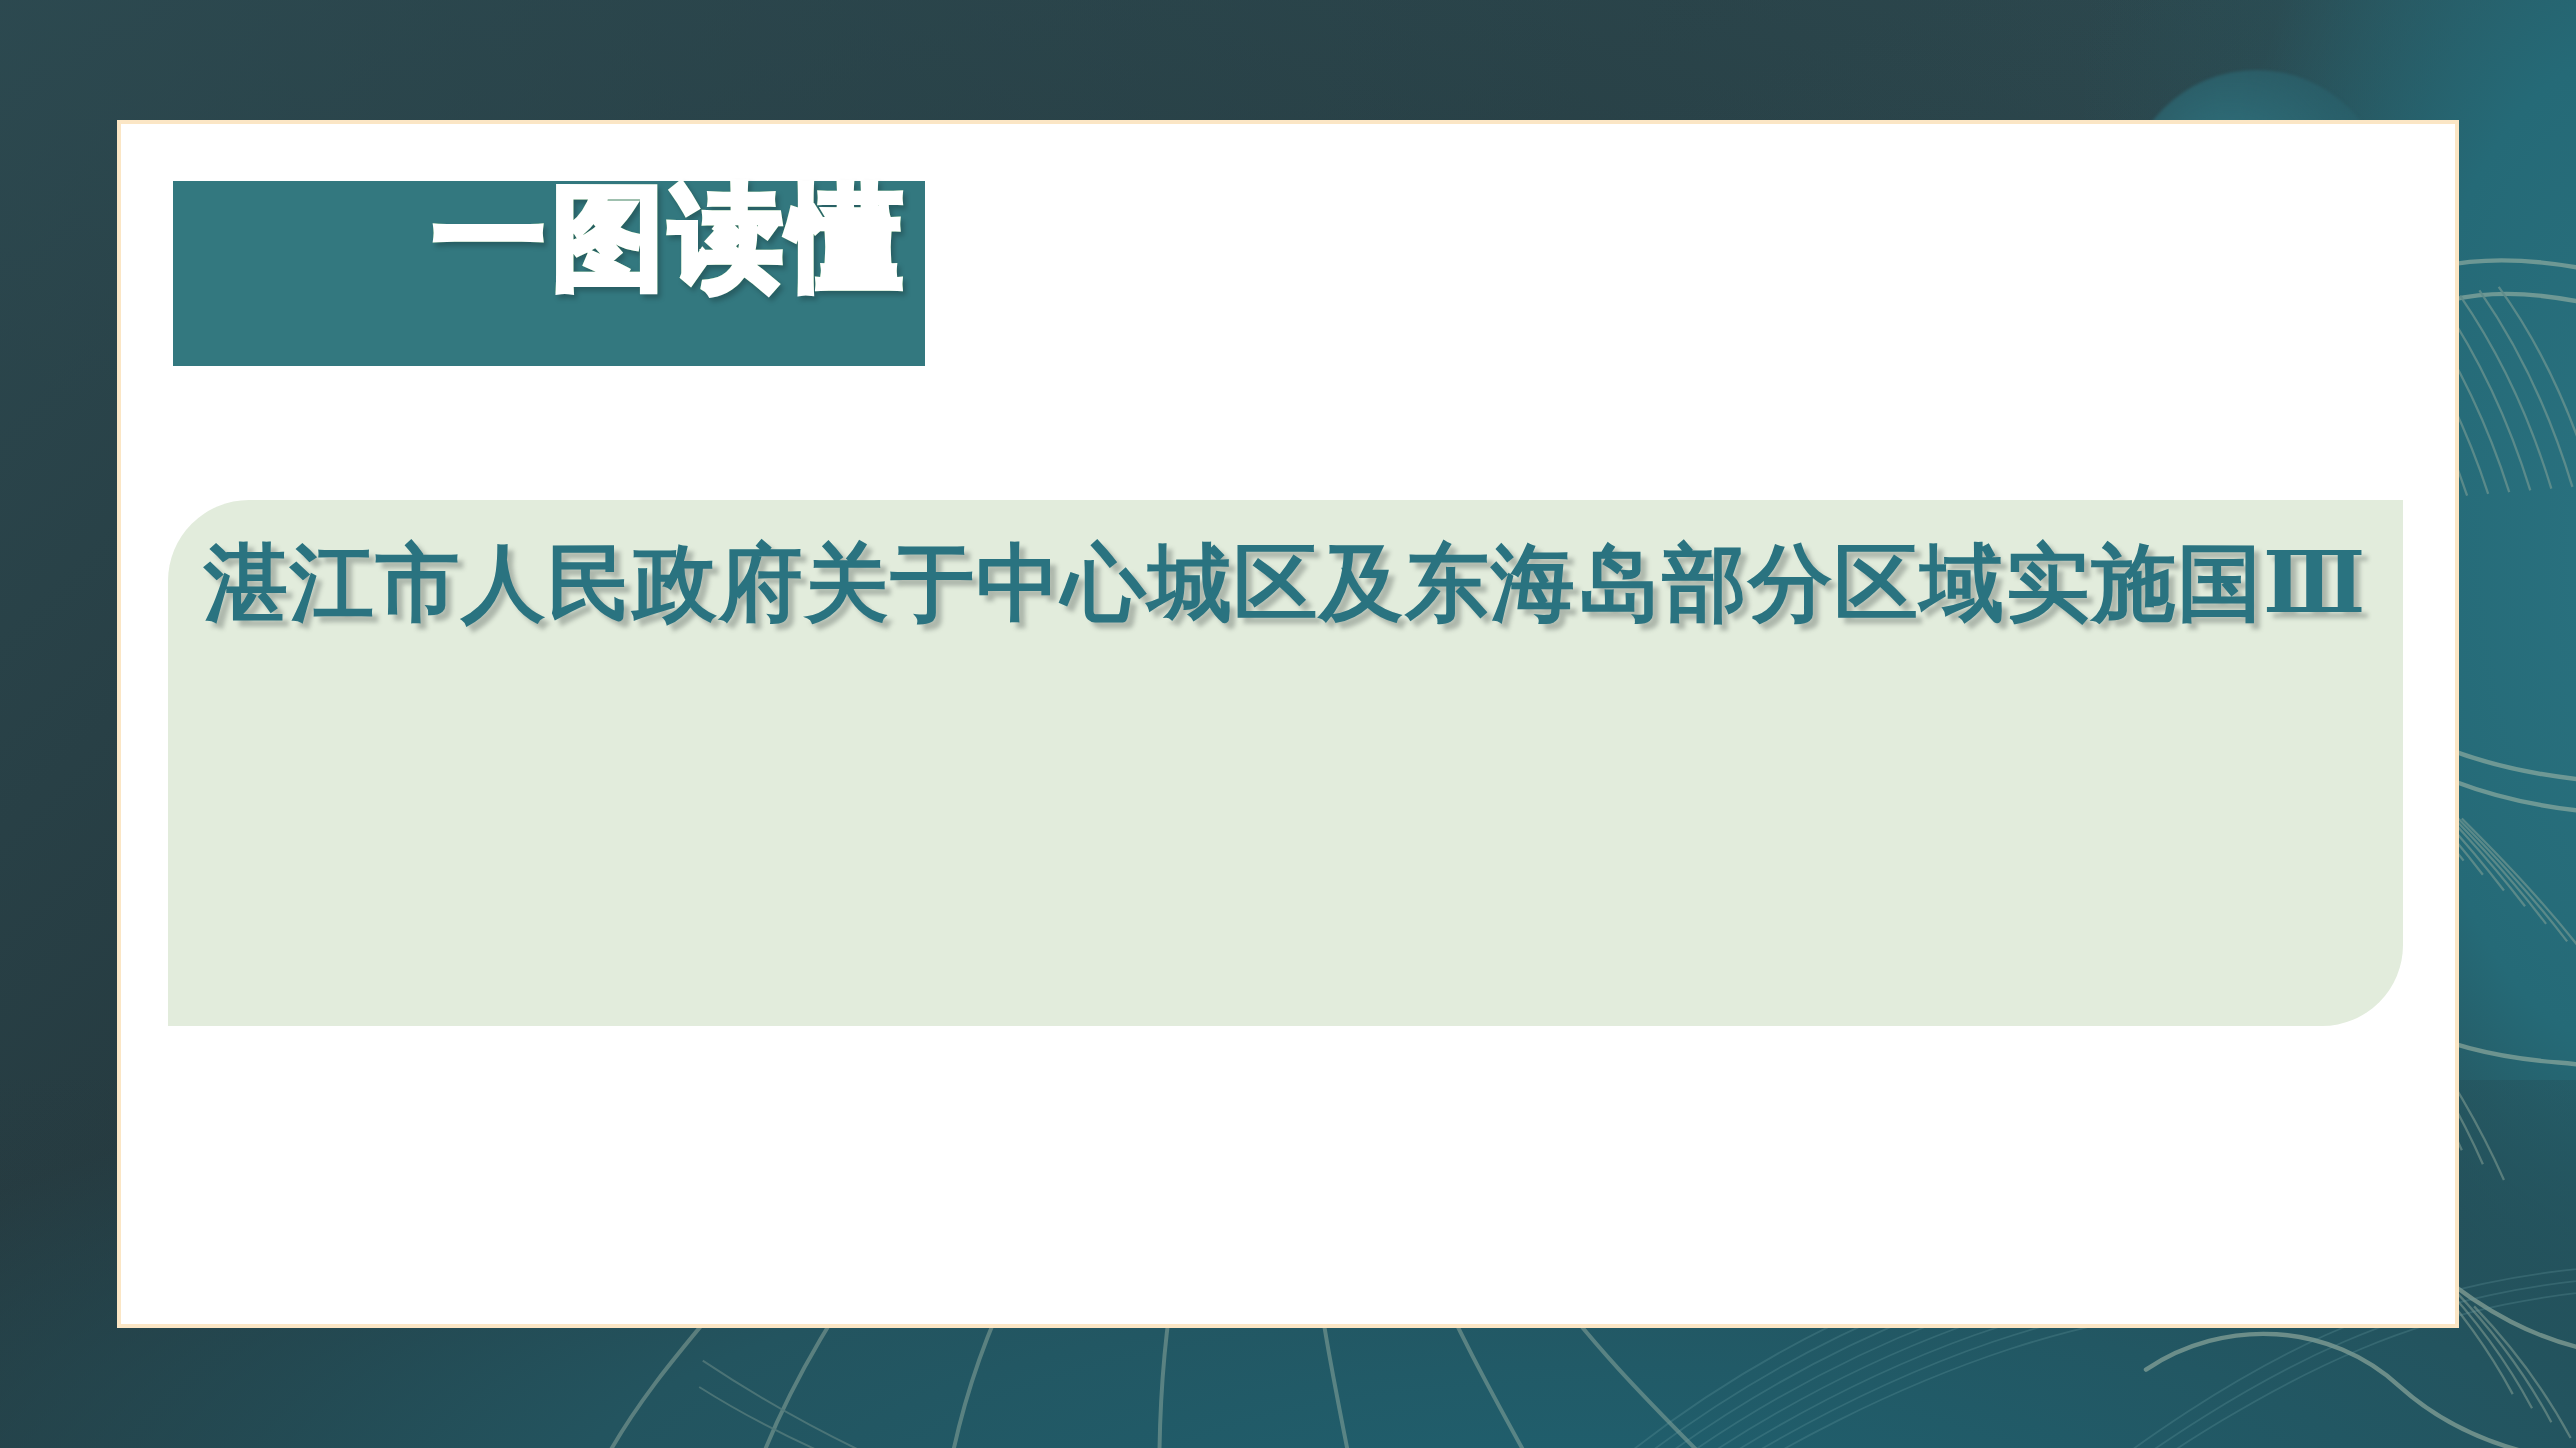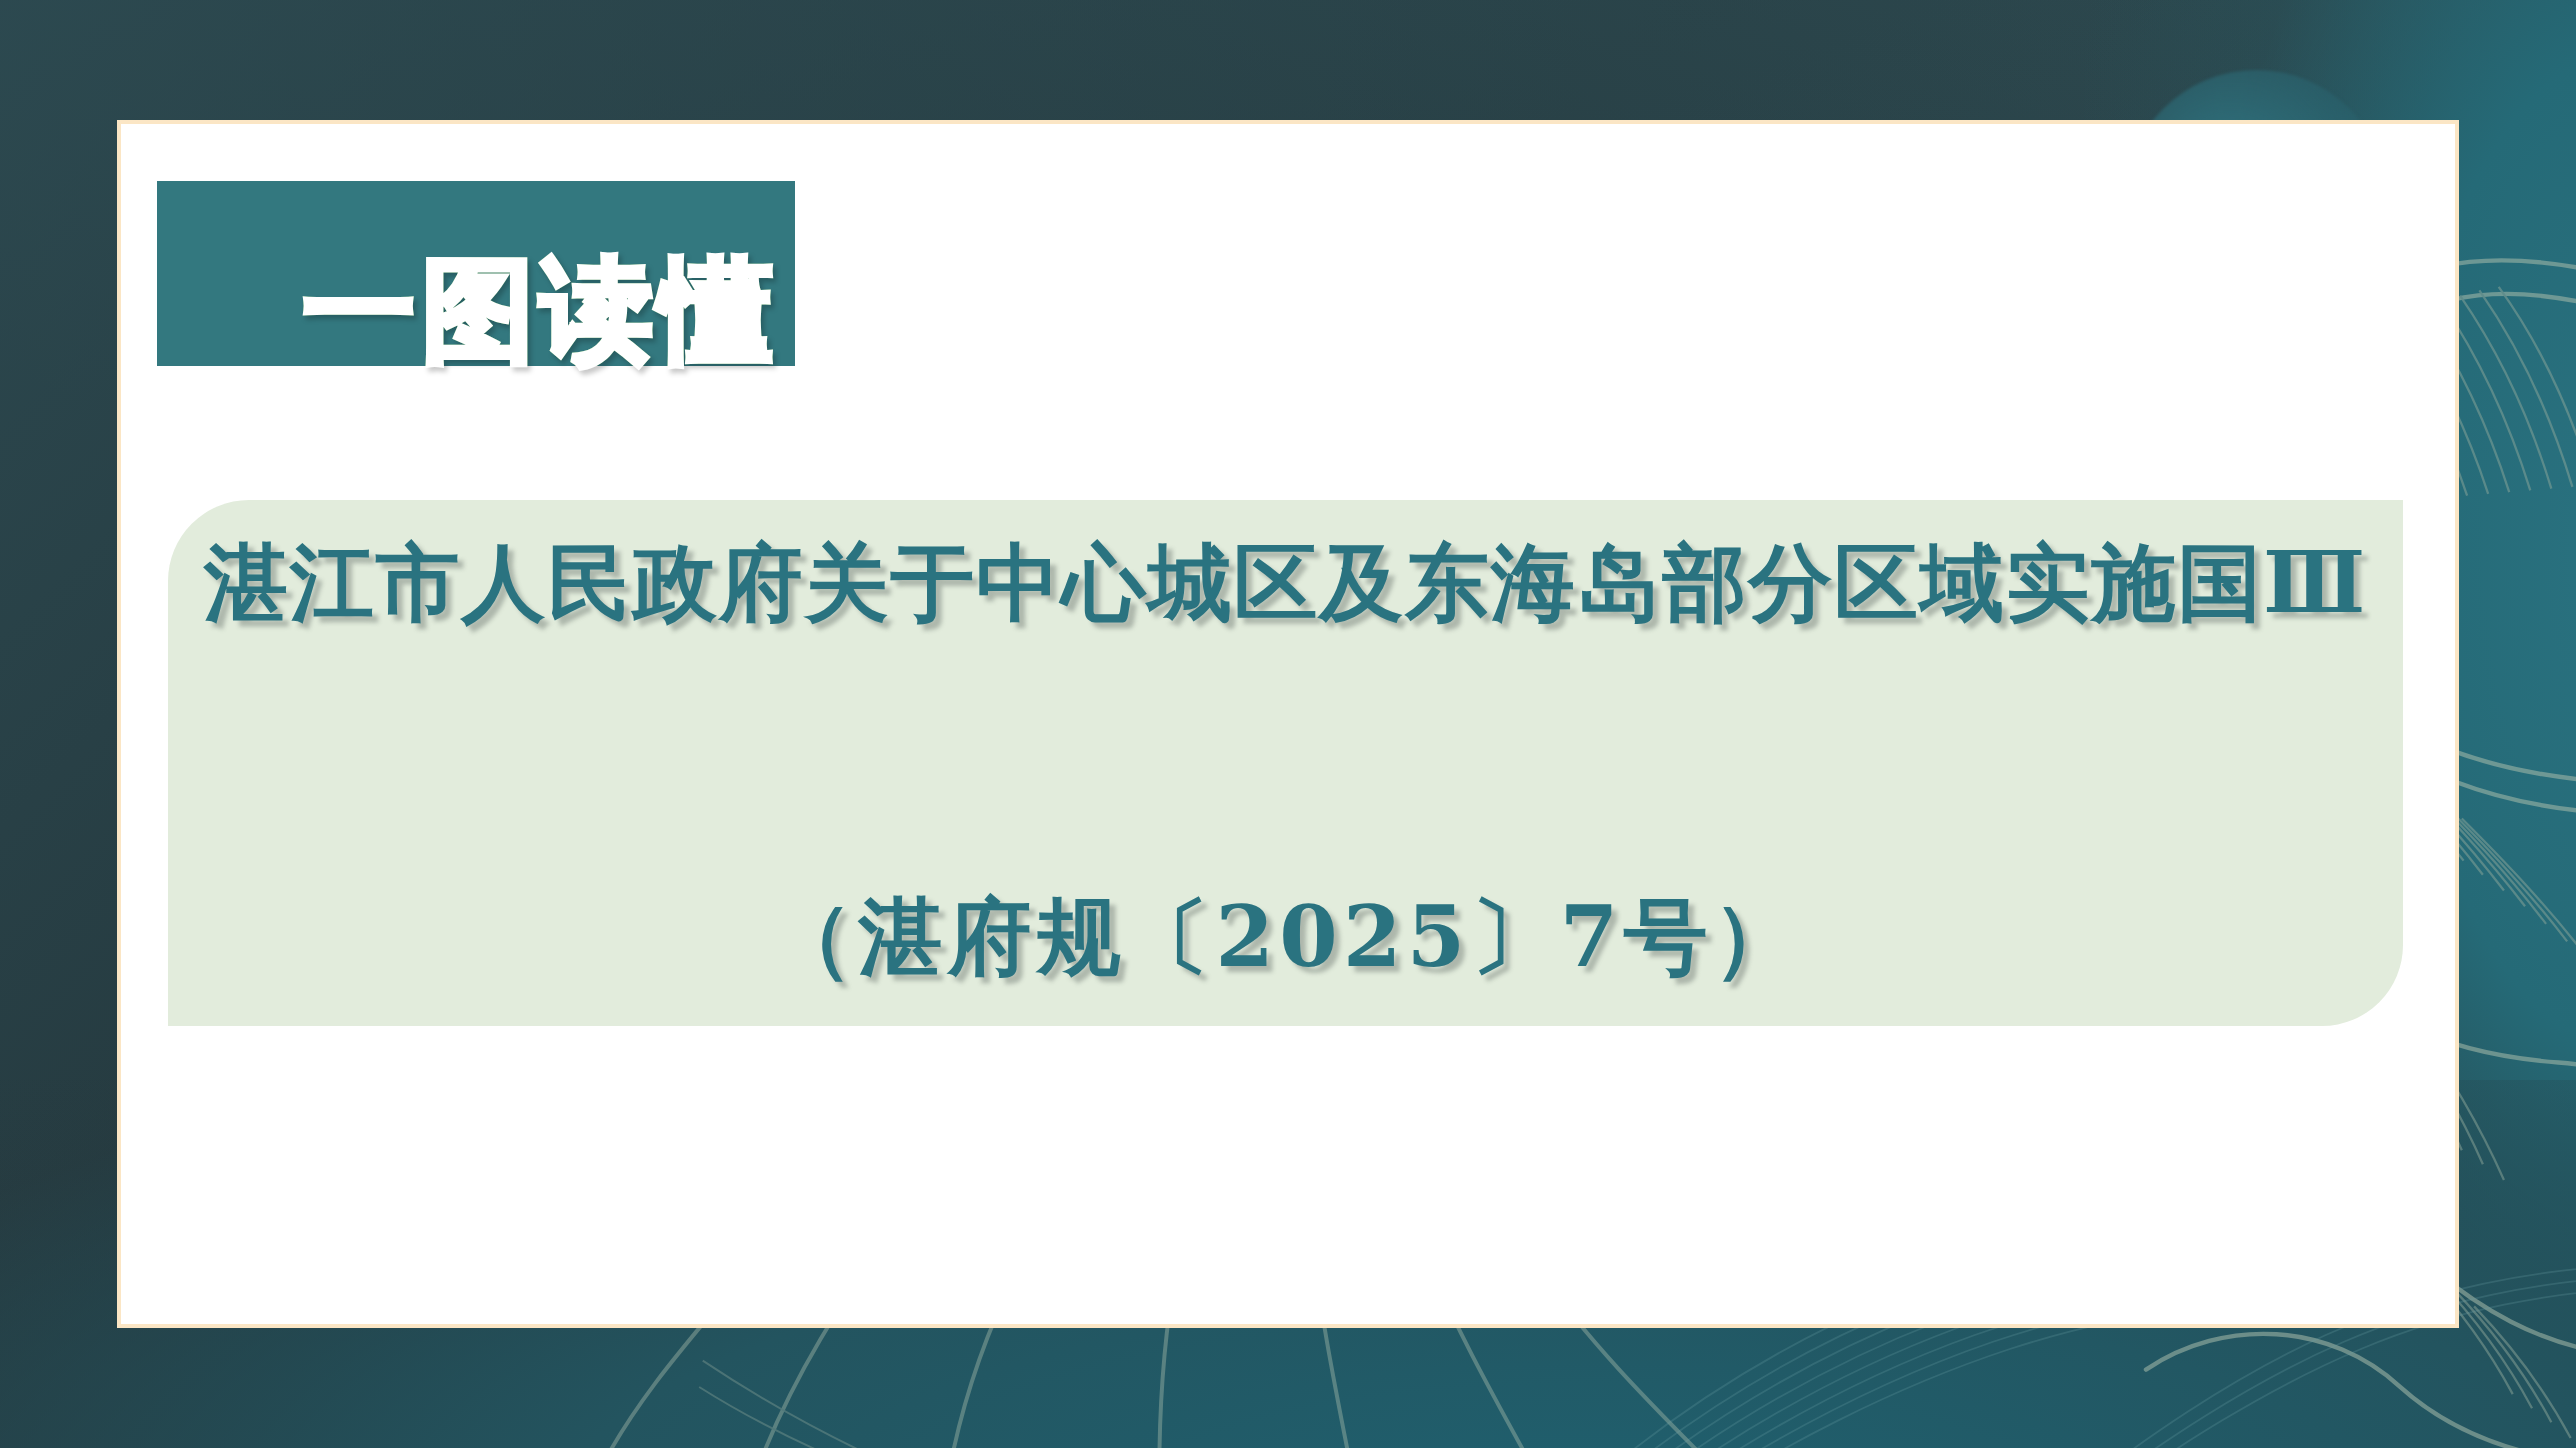--- a/index.html
+++ b/index.html
@@ -66,25 +66,25 @@
     left:117px; top:120px;
     width:2342px; height:1208px;
     background:#ffffff;
     border:4.4px solid #fbe6c5;
     z-index:5;
   }
 
   
   #badge {
     position:absolute;
-    left:36px; top:57px;
-    width:638px; height:185px;
+    left:52px; top:57px;
+    width:752px; height:185px;
     background:#33787f;
     display:flex;
-    align-items:flex-end;
+    align-items:flex-start;
     justify-content:flex-end;
   }
   #badge-text {
     font-family:"DejaVu Serif", serif;
     font-size:112px;
     line-height:1;
     letter-spacing:7px;
     padding-right:16px;
     font-weight:700;
     background:linear-gradient(180deg,#1d7a2d 0%,#2f8f37 42%,#63b85a 100%);
@@ -218,18 +218,17 @@
   </svg>
 
   <div id="card">
 
     <div id="badge">
       <span id="badge-text">一图读懂</span>
     </div>
 
     <div id="title-panel">
       <div class="title-line l1">湛江市人民政府关于中心城区及东海岛部分区域实施国Ⅲ</div>
-      <div class="title-line l3">（湛府规〔2025〕7号）</div>
     </div>
 
   </div>
 </div>
 
 
 </body></html>

